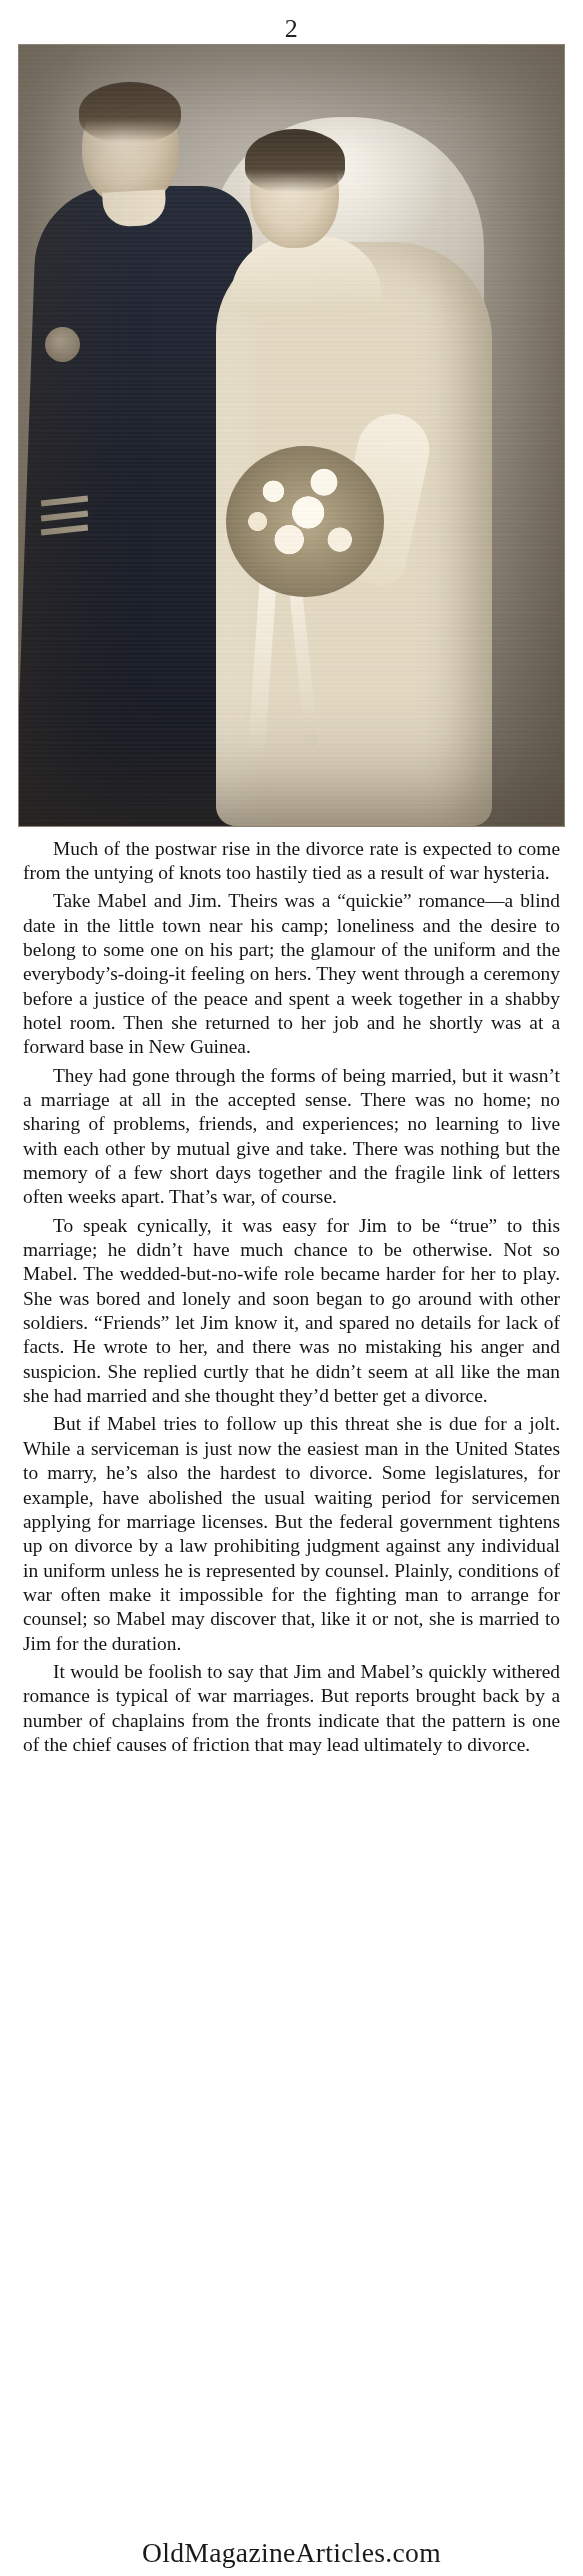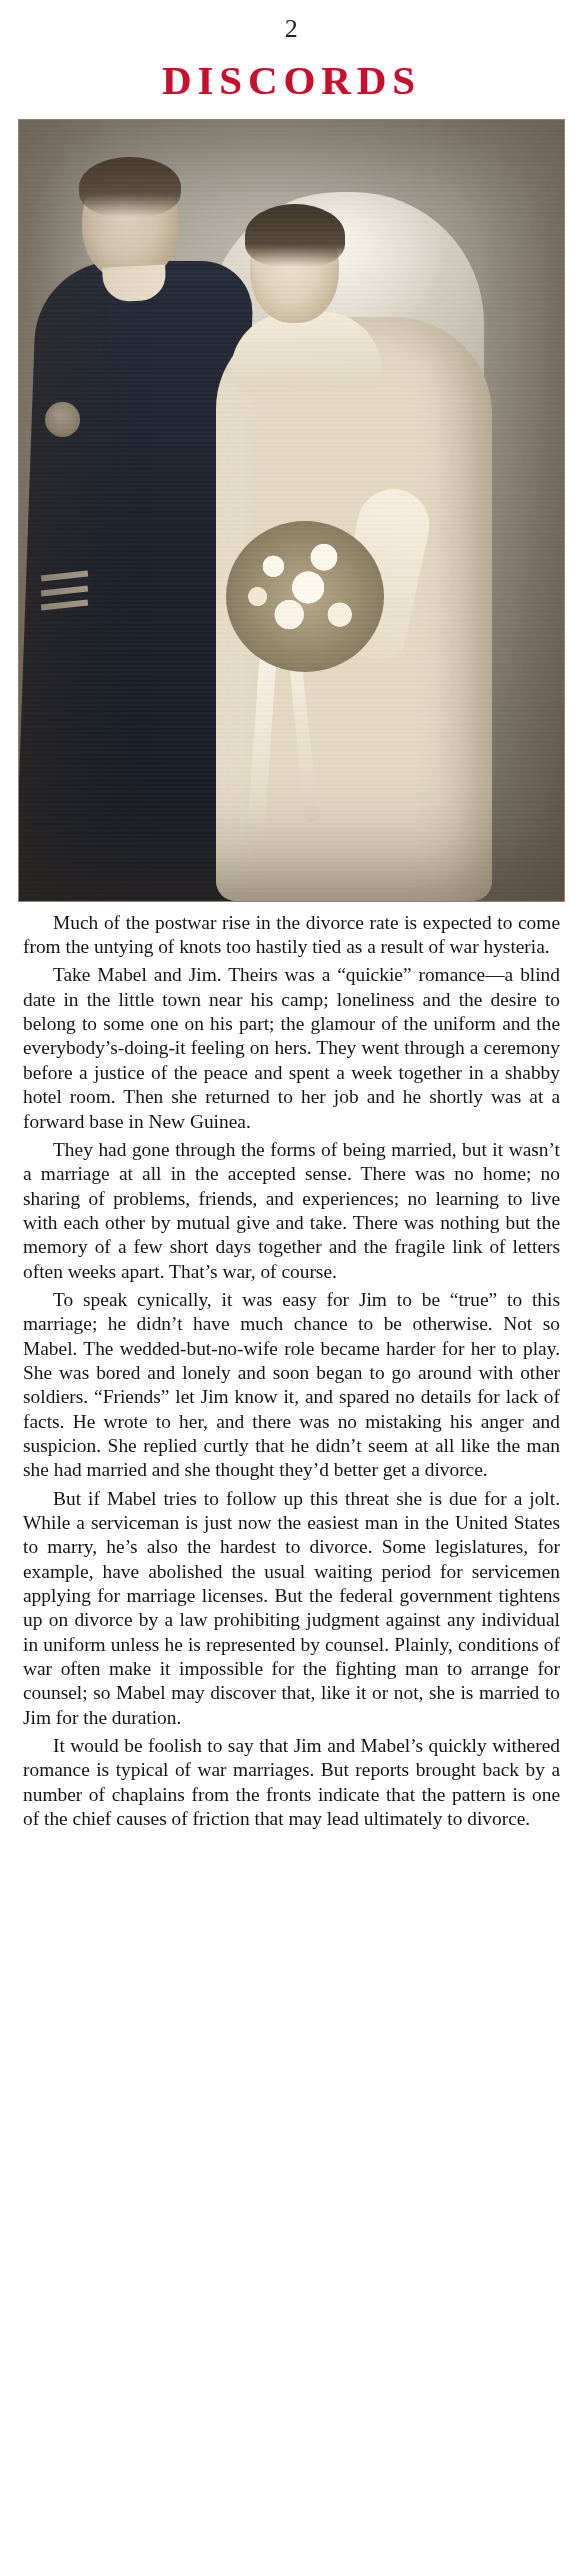--- a/index.html
+++ b/index.html
@@ -259,21 +259,20 @@
     bottom: 6.6px;
   }
 </style>
 </head>
 <body>
 
 <div class="page">
 
   <div class="page-number">2</div>
 
-  <div class="headline">DISCORDS</div>
 
   <div class="photo-wrap">
     <div class="photo"></div>
     <div class="veil"></div>
     <div class="groom-body"></div>
     <div class="groom-head"></div>
     <div class="groom-hair"></div>
     <div class="groom-collar"></div>
     <div class="groom-patch"></div>
     <div class="groom-stripe gs1"></div>
@@ -293,15 +292,16 @@
 
   <div class="article">
     <p>Much of the postwar rise in the divorce rate is expected to come from the untying of knots too hastily tied as a result of war hysteria.</p>
     <p>Take Mabel and Jim. Theirs was a “quickie” romance—a blind date in the little town near his camp; loneliness and the desire to belong to some one on his part; the glamour of the uniform and the everybody’s-doing-it feeling on hers. They went through a ceremony before a justice of the peace and spent a week together in a shabby hotel room. Then she returned to her job and he shortly was at a forward base in New Guinea.</p>
     <p>They had gone through the forms of being married, but it wasn’t a marriage at all in the accepted sense. There was no home; no sharing of problems, friends, and experiences; no learning to live with each other by mutual give and take. There was nothing but the memory of a few short days together and the fragile link of letters often weeks apart. That’s war, of course.</p>
     <p>To speak cynically, it was easy for Jim to be “true” to this marriage; he didn’t have much chance to be otherwise. Not so Mabel. The wedded-but-no-wife role became harder for her to play. She was bored and lonely and soon began to go around with other soldiers. “Friends” let Jim know it, and spared no details for lack of facts. He wrote to her, and there was no mistaking his anger and suspicion. She replied curtly that he didn’t seem at all like the man she had married and she thought they’d better get a divorce.</p>
     <p>But if Mabel tries to follow up this threat she is due for a jolt. While a serviceman is just now the easiest man in the United States to marry, he’s also the hardest to divorce. Some legislatures, for example, have abolished the usual waiting period for servicemen applying for marriage licenses. But the federal government tightens up on divorce by a law prohibiting judgment against any individual in uniform unless he is represented by counsel. Plainly, conditions of war often make it impossible for the fighting man to arrange for counsel; so Mabel may discover that, like it or not, she is married to Jim for the duration.</p>
     <p>It would be foolish to say that Jim and Mabel’s quickly withered romance is typical of war marriages. But reports brought back by a number of chaplains from the fronts indicate that the pattern is one of the chief causes of friction that may lead ultimately to divorce.</p>
   </div>
 
+  <div class="footer-brand">OldMagazineArticles.com</div>
 
 </div>
 
 
 </body></html>

